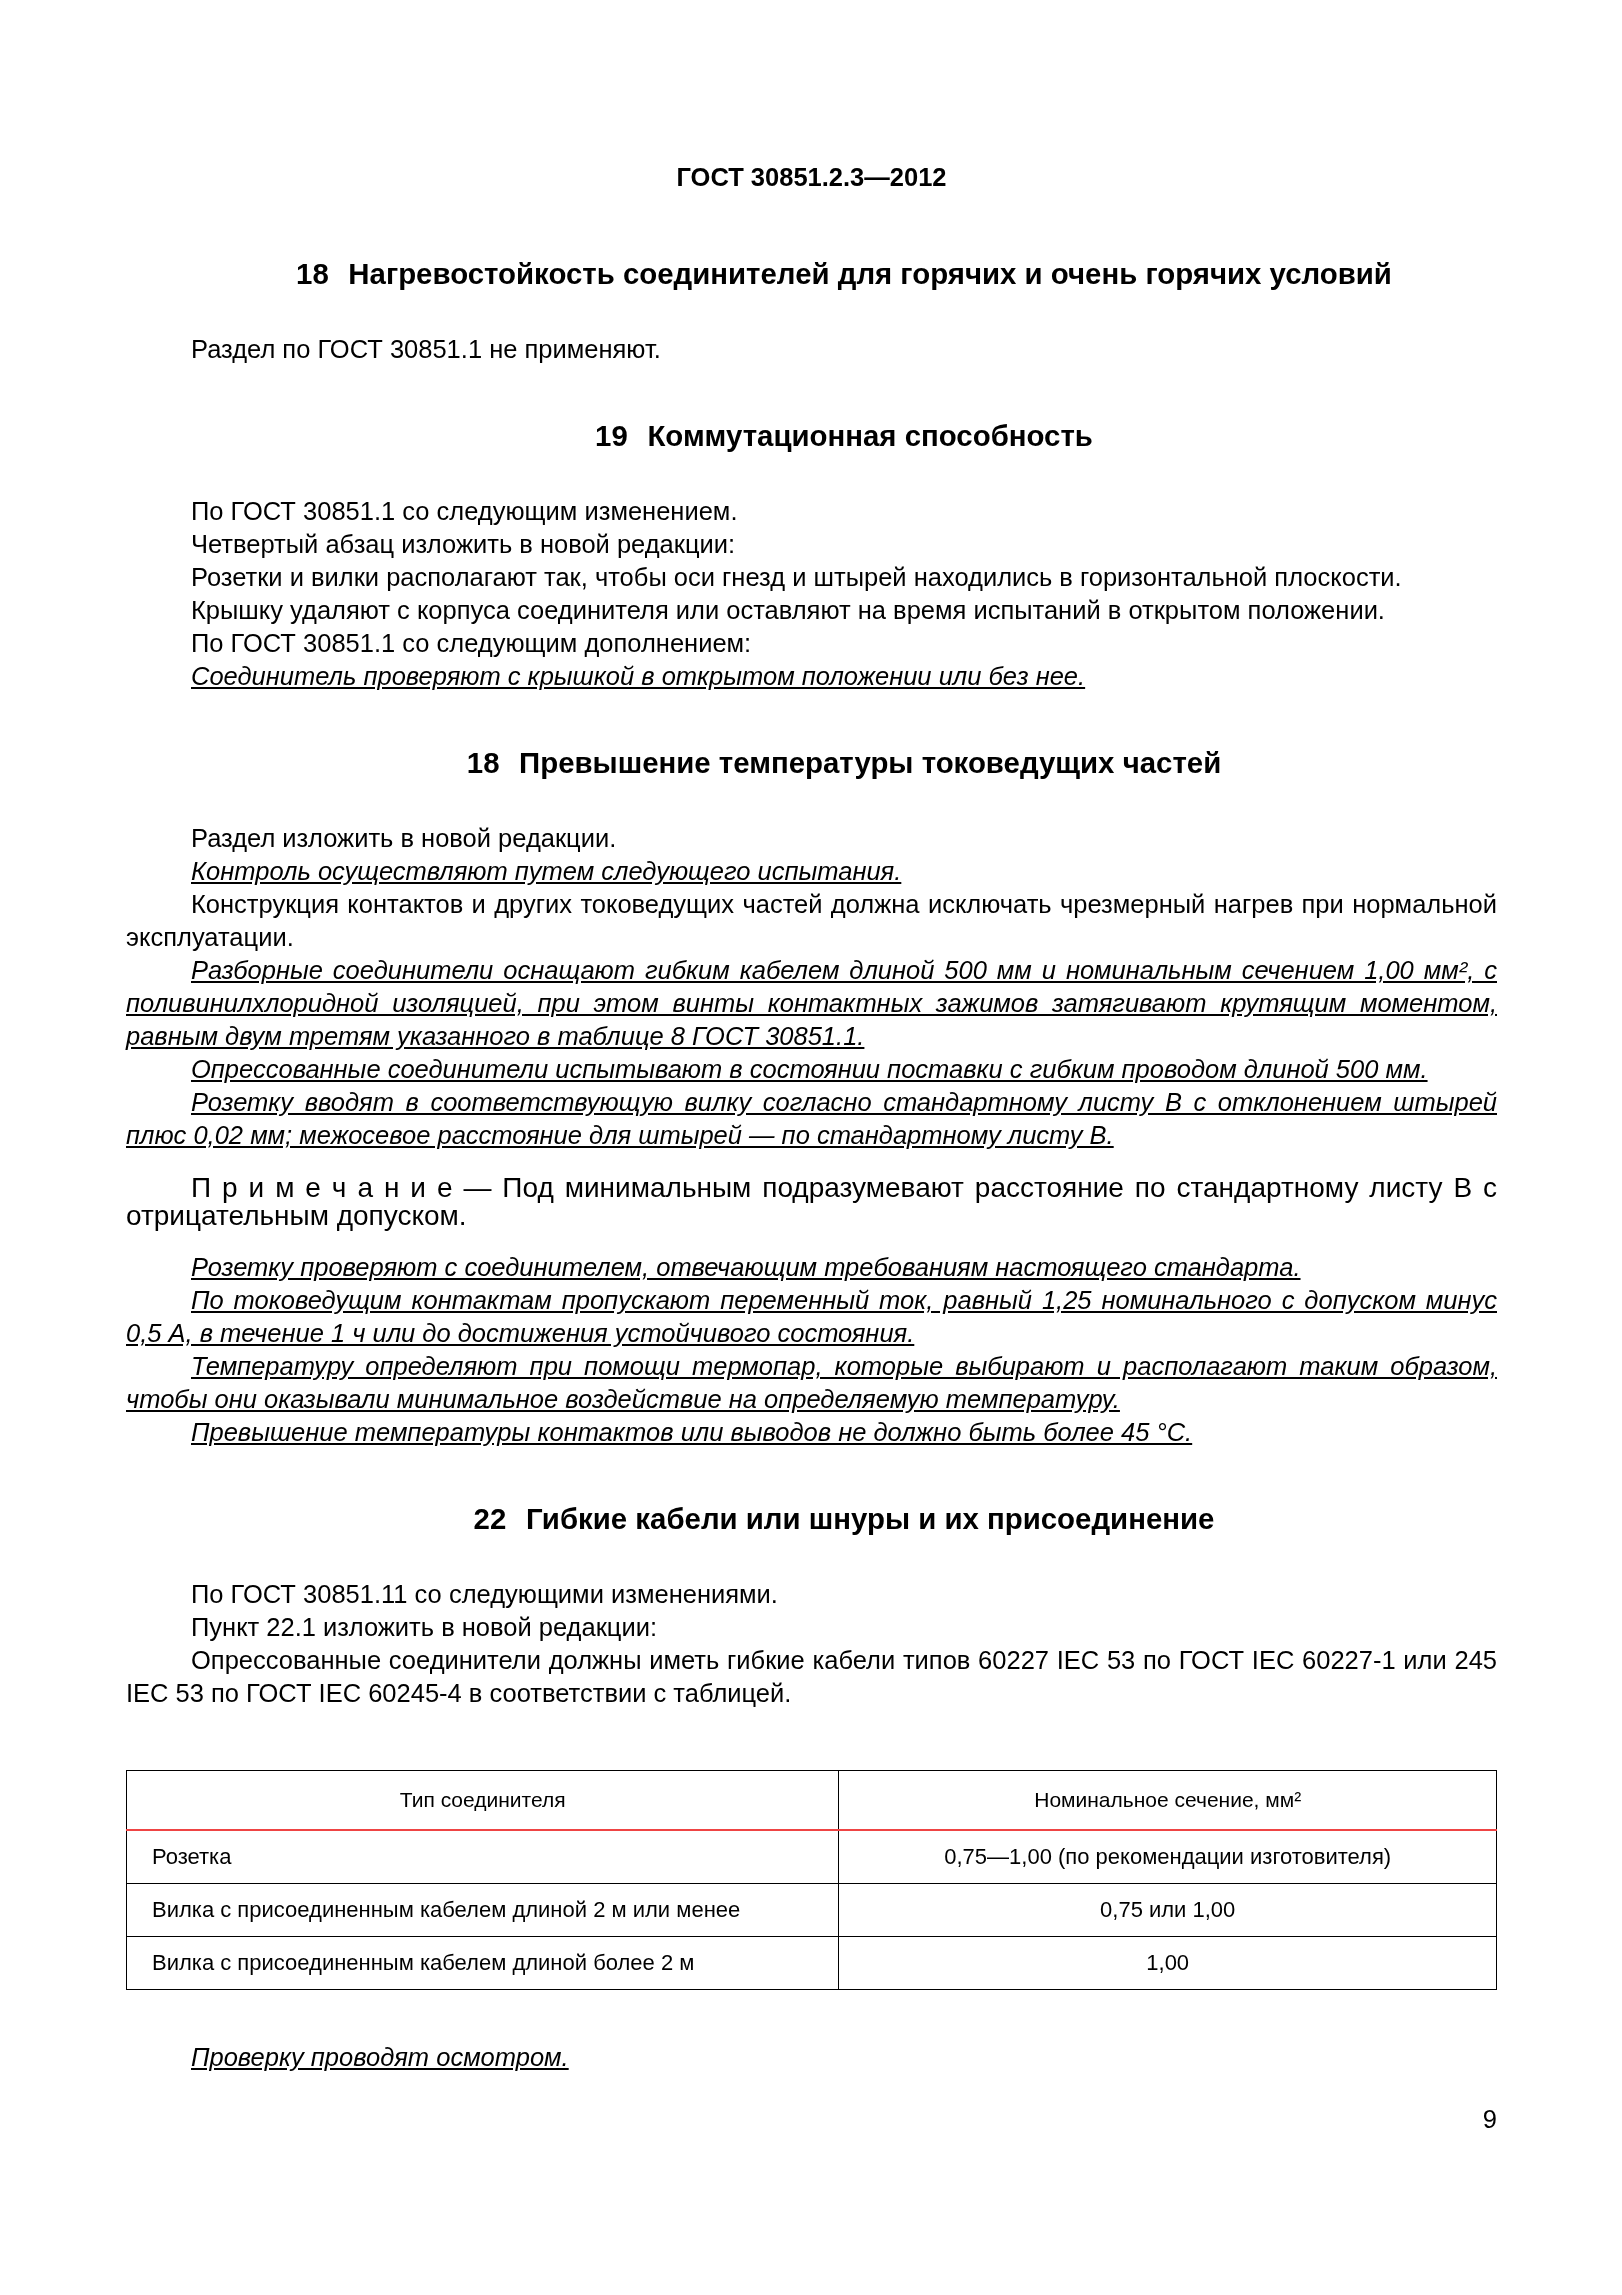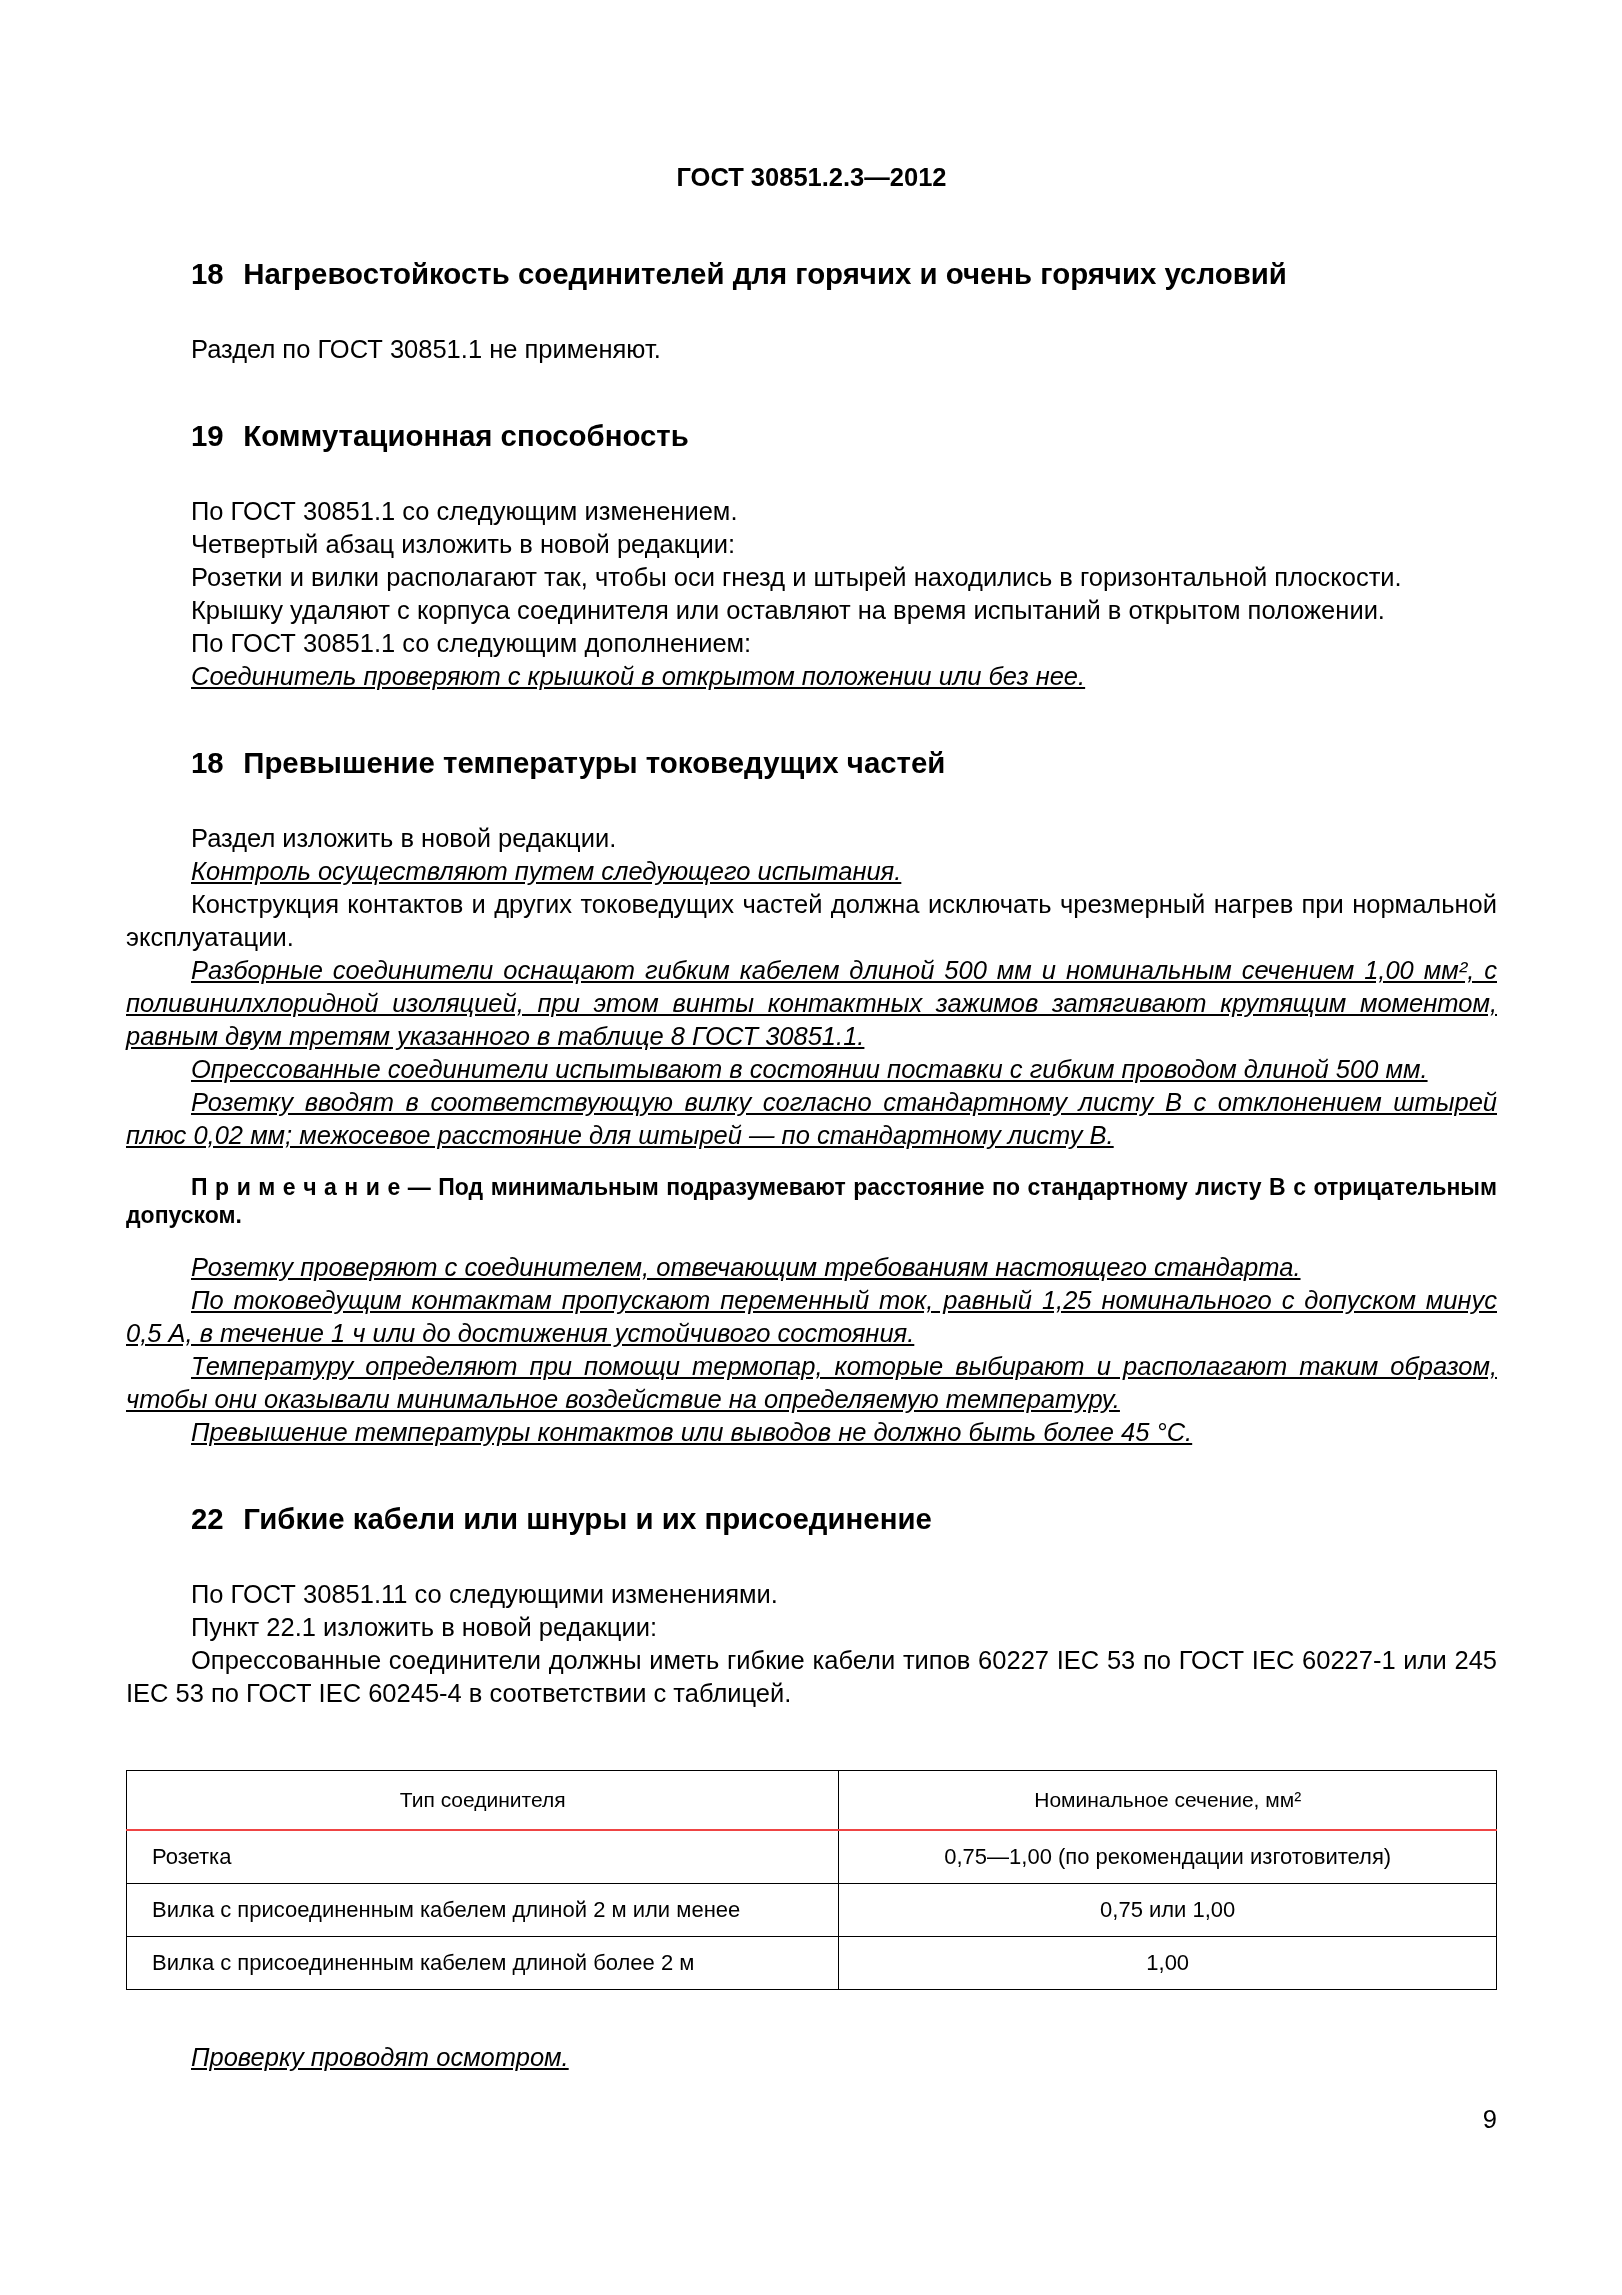--- a/index.html
+++ b/index.html
@@ -22,36 +22,36 @@
     font-weight: bold;
     font-size: 25.5px;
     line-height: 31px;
     margin-bottom: 62px;
   }
   .h {
     font-size: 29.4px;
     line-height: 37px;
     font-weight: bold;
     margin: 51px 0 41px 65px;
+    text-align: center;
   }
   .hn { margin-right: 19.6px; }
   .p {
     font-size: 25.5px;
     line-height: 33px;
     text-align: justify;
     text-indent: 65px;
   }
   .i { font-style: italic; text-decoration: underline; }
   .note {
-    font-size: 23px;
+    font-size: 28px;
     line-height: 27.5px;
     text-align: justify;
     text-indent: 65px;
     margin: 22px 0;
-    font-weight: bold;
   }
   .tbl {
     width: 100%;
     border-collapse: collapse;
     margin-top: 60px;
     font-size: 22px;
   }
   .tbl th, .tbl td {
     border: 1.3px solid #000000;
     vertical-align: middle;

